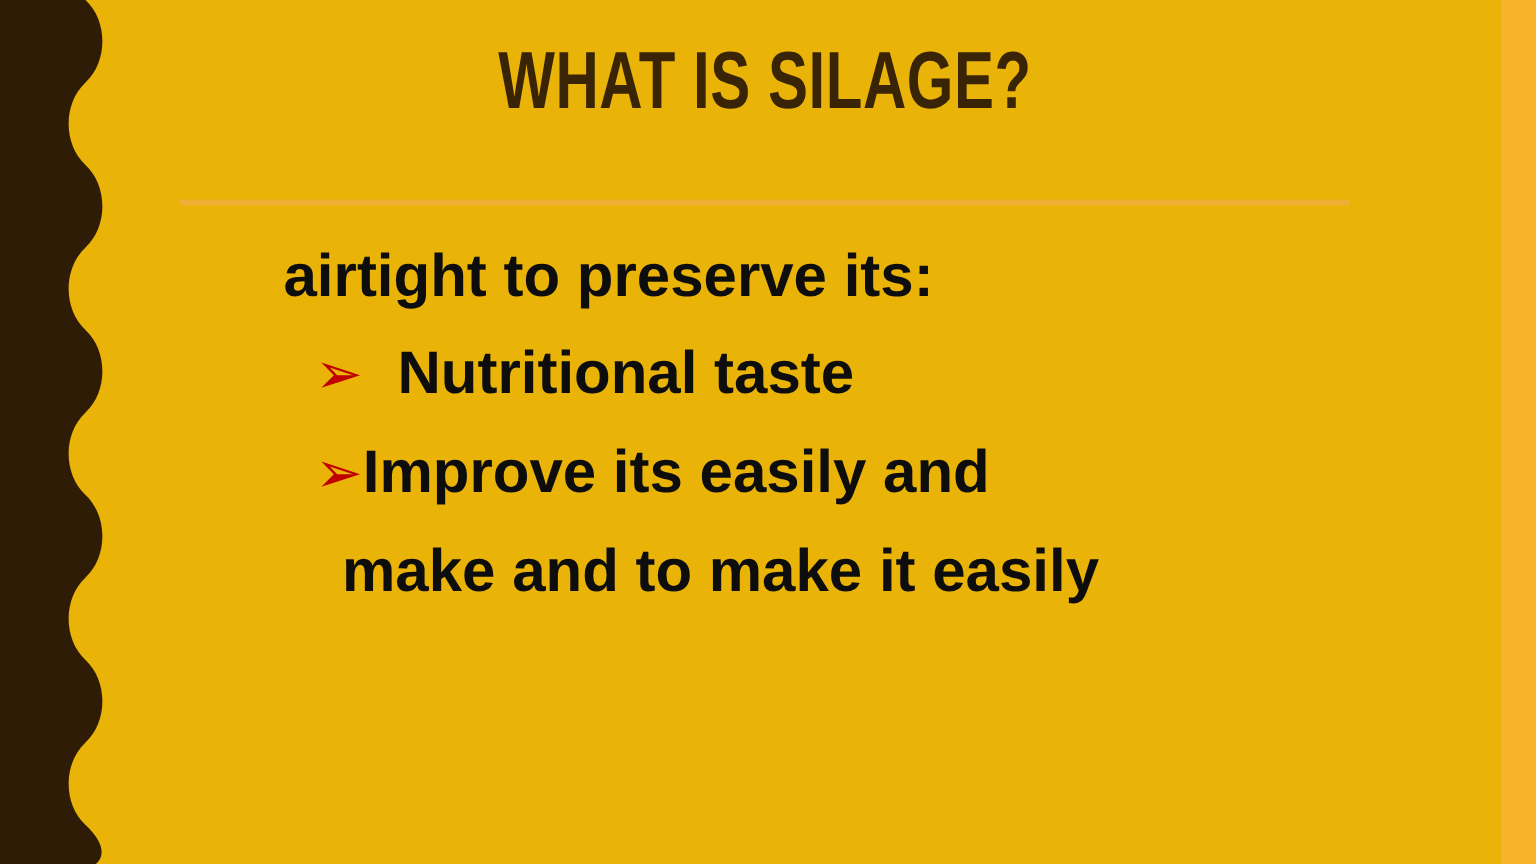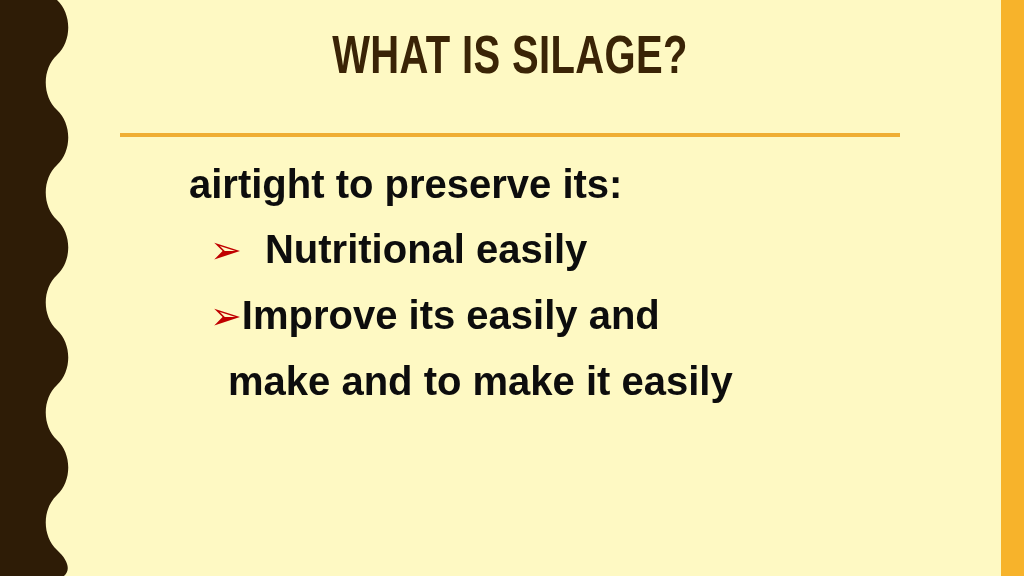--- a/index.html
+++ b/index.html
@@ -5,21 +5,21 @@
   html, body {
     margin: 0;
     padding: 0;
     background: #ffffff;
   }
   #slide {
     position: relative;
     width: 1024px;
     height: 576px;
     overflow: hidden;
-    background: #fef9c3;
+    background: #eab308;
     font-family: "Liberation Sans", sans-serif;
   }
 
   
   #left-band {
     position: absolute;
     left: 0;
     top: 0;
     width: 80px;
     height: 576px;
@@ -120,21 +120,21 @@
 
   <div id="title">WHAT IS SILAGE?</div>
 
   <div id="divider"></div>
 
   <div id="body">
 
 
     <div class="line lvl1-wrap"><span>airtight to preserve its:</span></div>
 
-    <div class="line lvl2"><span class="bullet">➢</span><span class="gap-after-bullet"></span><span> Nutritional easily</span></div>
+    <div class="line lvl2"><span class="bullet">➢</span><span class="gap-after-bullet"></span><span> Nutritional taste</span></div>
 
     <div class="line lvl2"><span class="bullet">➢</span><span>Improve its easily and</span></div>
 
     <div class="line lvl2-wrap"><span>make and to make it easily</span></div>
 
 
   </div>
 
 </div>
 

